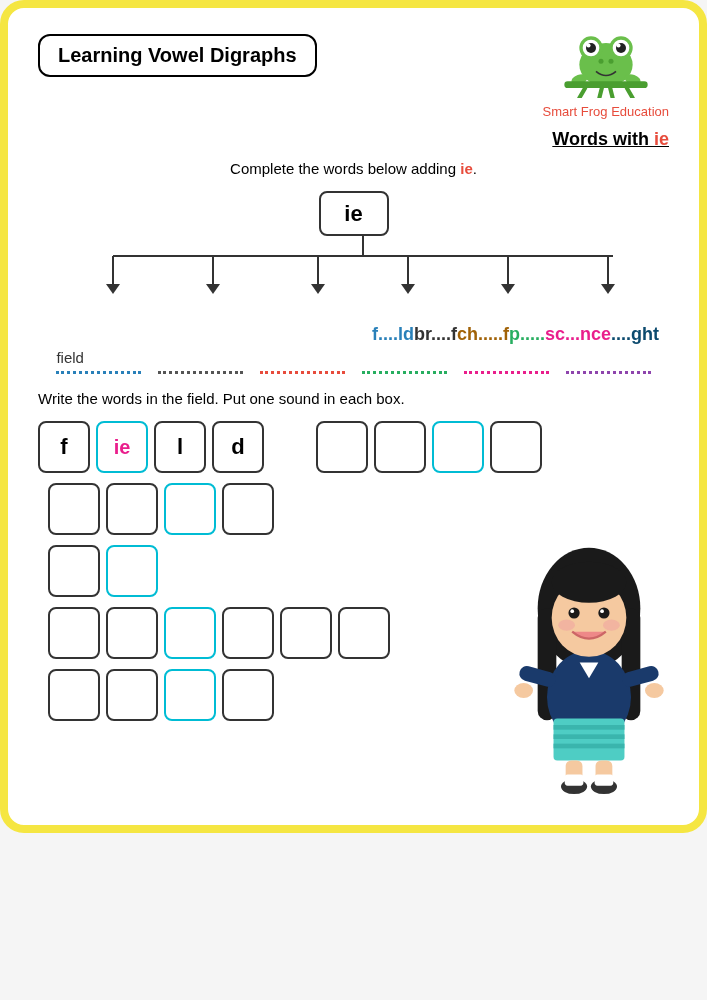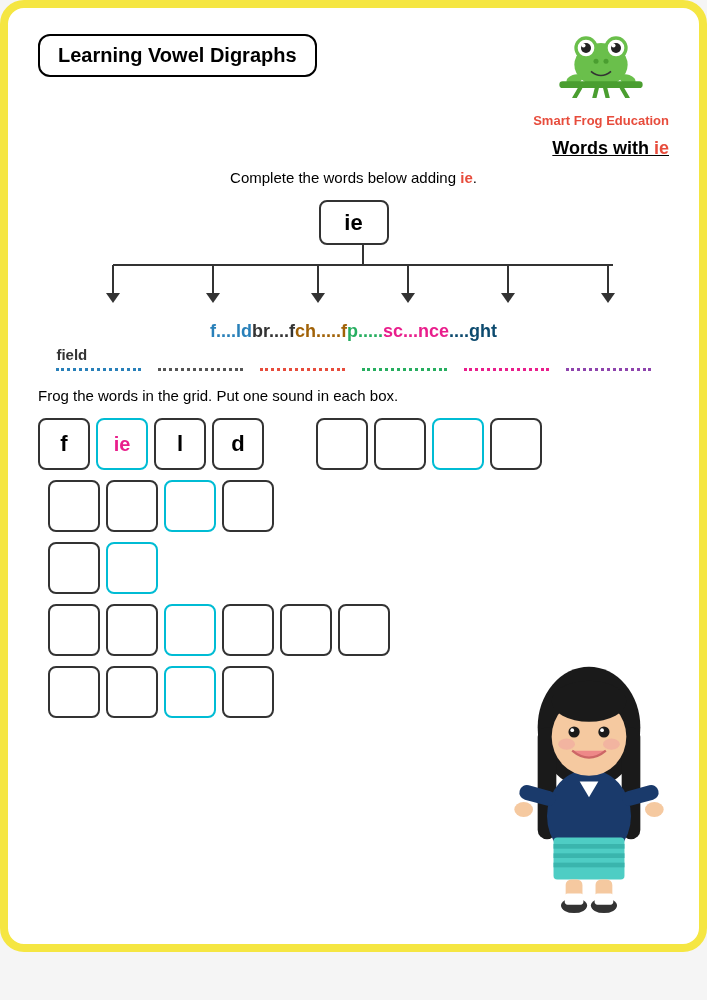--- a/index.html
+++ b/index.html
@@ -5,21 +5,21 @@
     * { box-sizing: border-box; margin: 0; padding: 0; }
     body {
       width: 707px;
       height: 1000px;
       background: #f5f5f5;
       font-family: 'Arial', sans-serif;
       overflow: hidden;
     }
     .page {
       width: 707px;
-      height: 952px;
+      height: 833px;
       background: #fff;
       border: 8px solid #f5e642;
       border-radius: 24px;
       position: relative;
       padding: 20px 30px;
     }
 
     
     .header {
       display: flex;
@@ -40,23 +40,23 @@
       display: flex;
       flex-direction: column;
       align-items: center;
     }
     .frog-svg {
       width: 100px;
       height: 70px;
     }
     .logo-text {
       font-size: 13px;
-      font-weight: bold;
+      font-weight: normal;
       color: #4a90d9;
-      margin-top: 15px;
+      margin-top: 6px;
       text-align: center;
     }
     .logo-text span {
       color: #e74c3c;
     }
 
     
     .section-title {
       text-align: right;
       font-size: 18px;
@@ -96,23 +96,23 @@
 
     .tree-svg {
       display: block;
       margin: 0 auto;
       overflow: visible;
     }
 
     
     .words-row {
       display: flex;
-      justify-content: center;
+      justify-content: flex-end;
       align-items: center;
-      margin-top: 6px;
+      margin-top: 18px;
       padding: 0 10px;
     }
     .word-item {
       font-size: 18px;
       font-weight: bold;
       text-align: center;
     }
     .word-item.blue { color: #2980b9; }
     .word-item.dark { color: #333; }
     .word-item.red { color: #a16207; }
@@ -129,21 +129,21 @@
       margin-bottom: 16px;
     }
     .answer-line-wrap {
       display: flex;
       flex-direction: column;
       align-items: flex-start;
       min-width: 80px;
     }
     .answer-text {
       font-size: 15px;
-      font-weight: bold;
+      font-weight: normal;
       color: #333;
       min-height: 20px;
       text-align: right;
     }
     .dotted-line {
       height: 3px;
       width: 85px;
       margin-top: 2px;
     }
     .dotted-line.blue-dot { border-bottom: 3px dotted #2980b9; }
@@ -306,21 +306,21 @@
     <div class="answer-line-wrap">
       <div class="answer-text"></div>
       <div class="dotted-line pink-dot"></div>
     </div>
     <div class="answer-line-wrap">
       <div class="answer-text"></div>
       <div class="dotted-line purple-dot"></div>
     </div>
   </div>
 
-  <div class="grid-instruction">Frog the words in the grid. Put one sound in each box.</div>
+  <div class="grid-instruction">Write the words in the field. Put one sound in each box.</div>
 
   <div class="grid-row">
     <div class="box">f</div>
     <div class="box cyan-border ie-box-small">ie</div>
     <div class="box">l</div>
     <div class="box">d</div>
     <div class="divider"></div>
     <div class="box empty"></div>
     <div class="box empty"></div>
     <div class="box cyan-border empty"></div>

